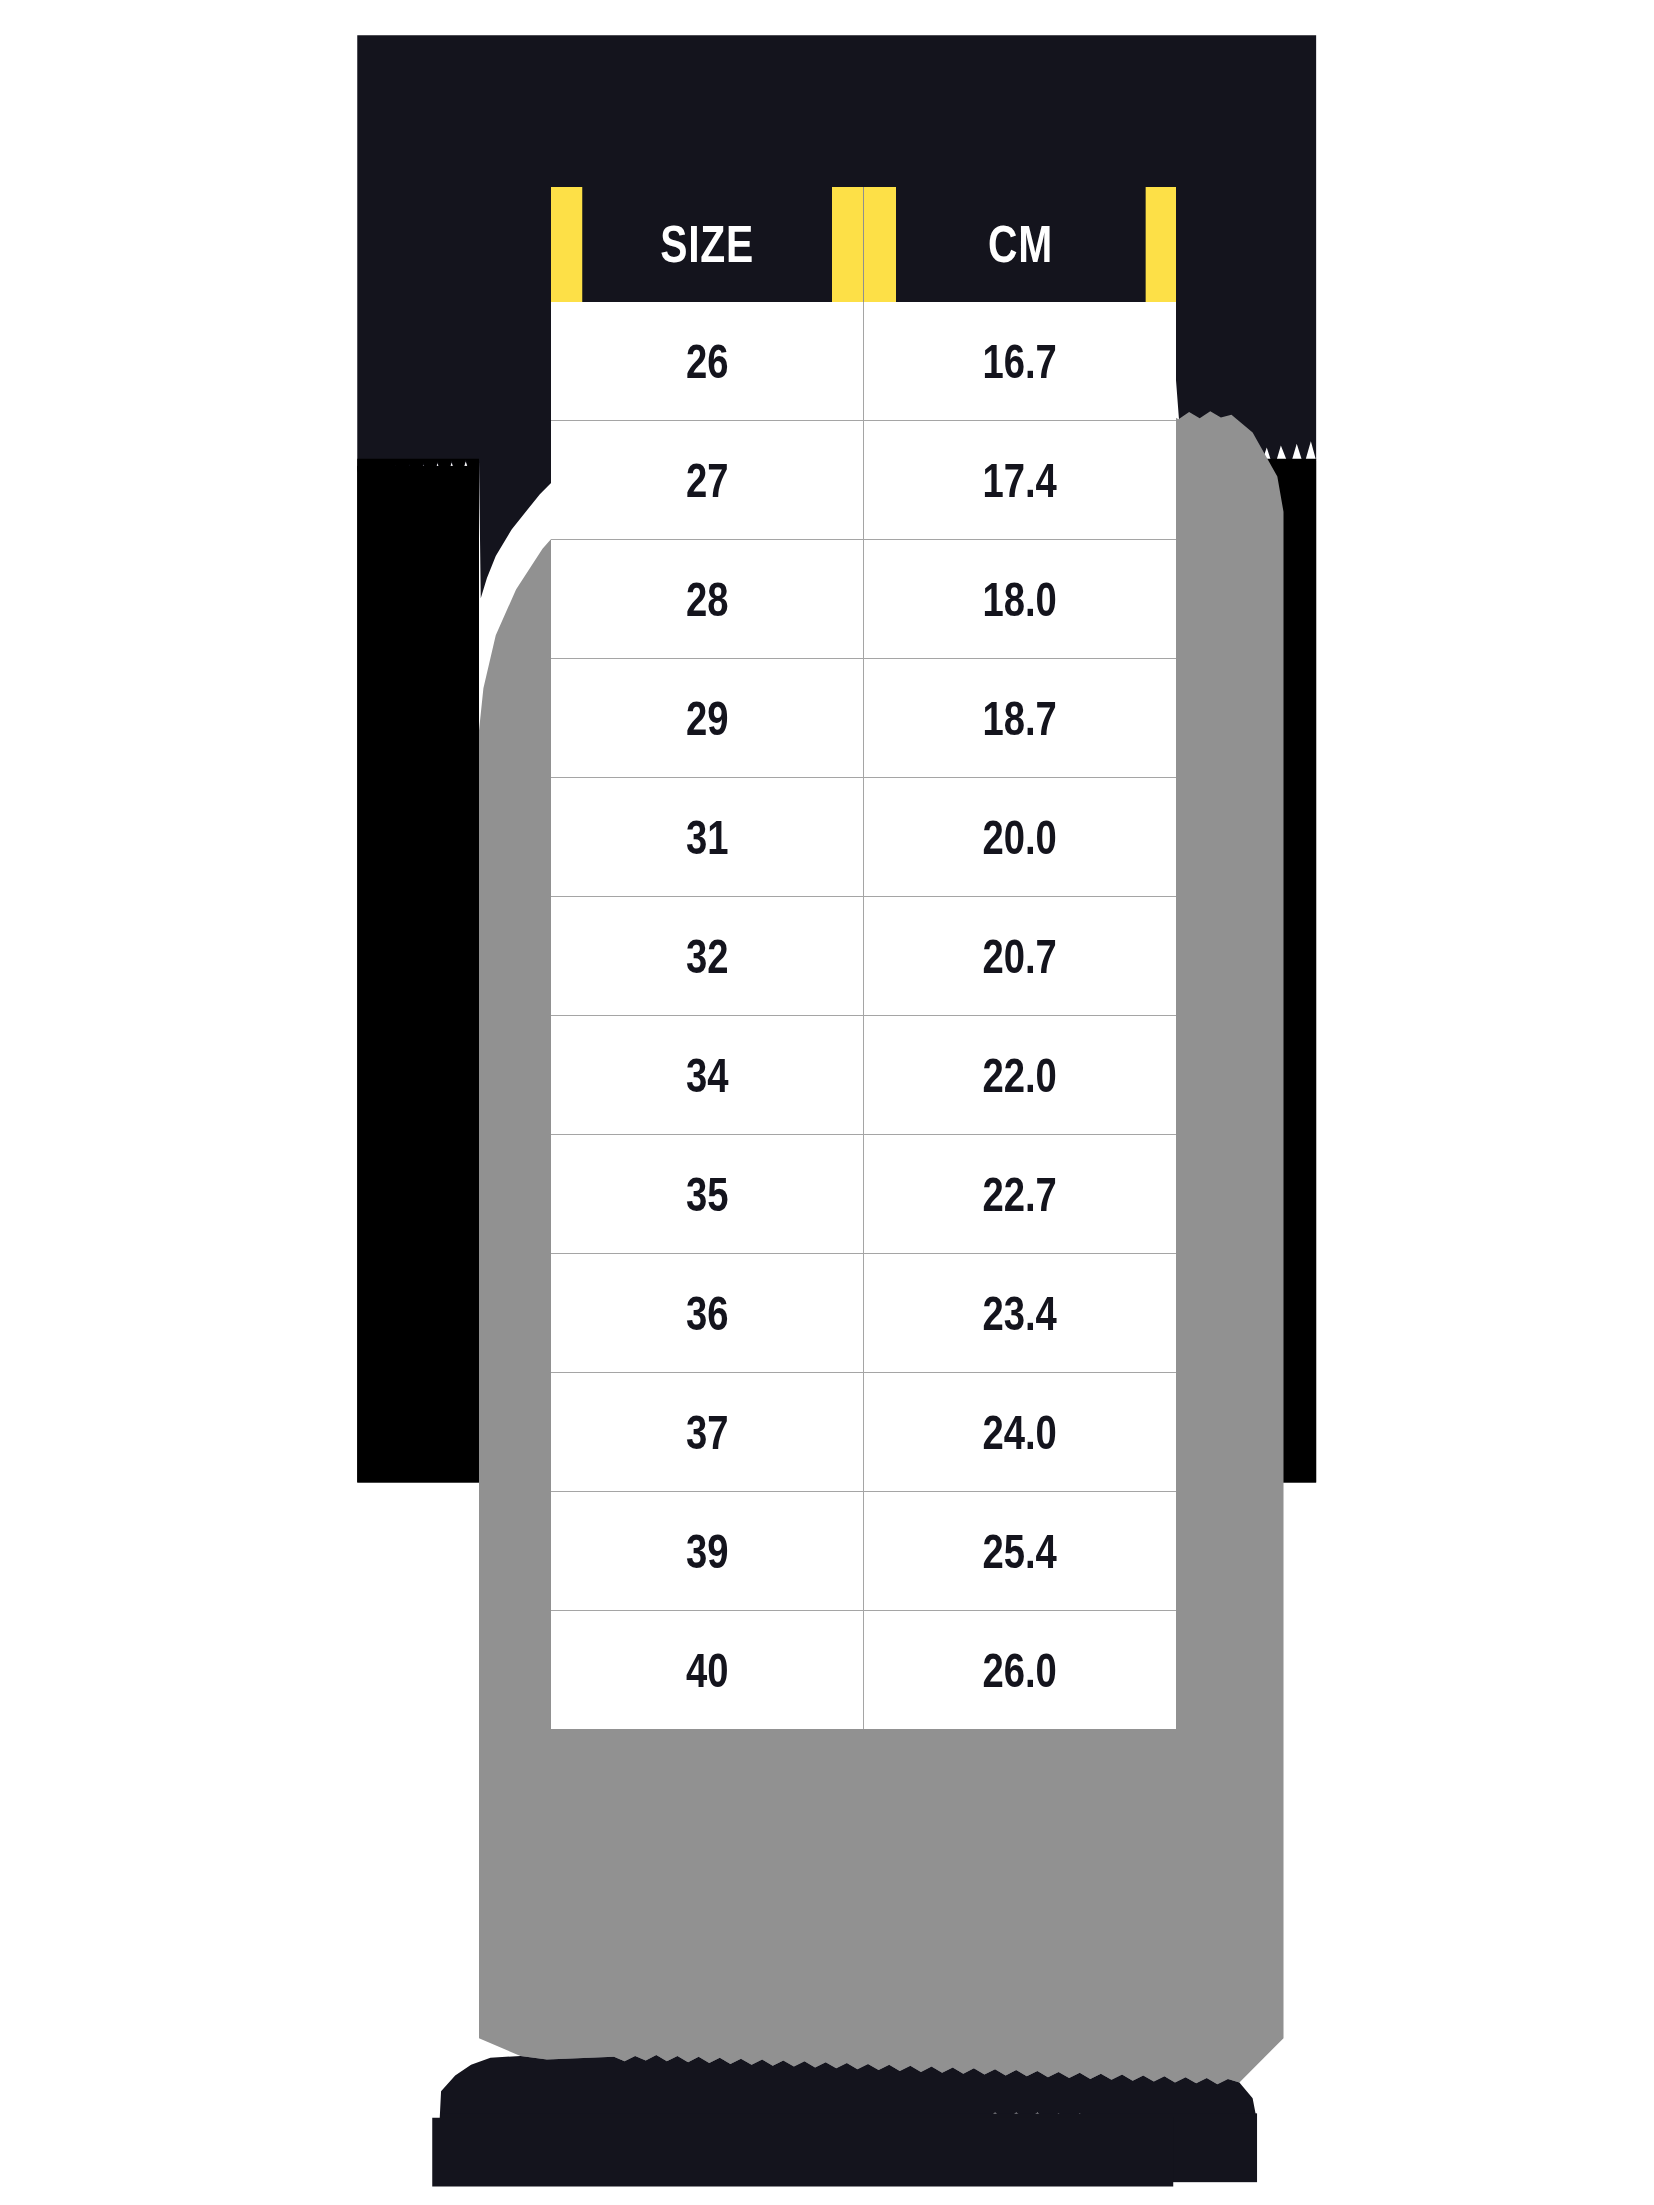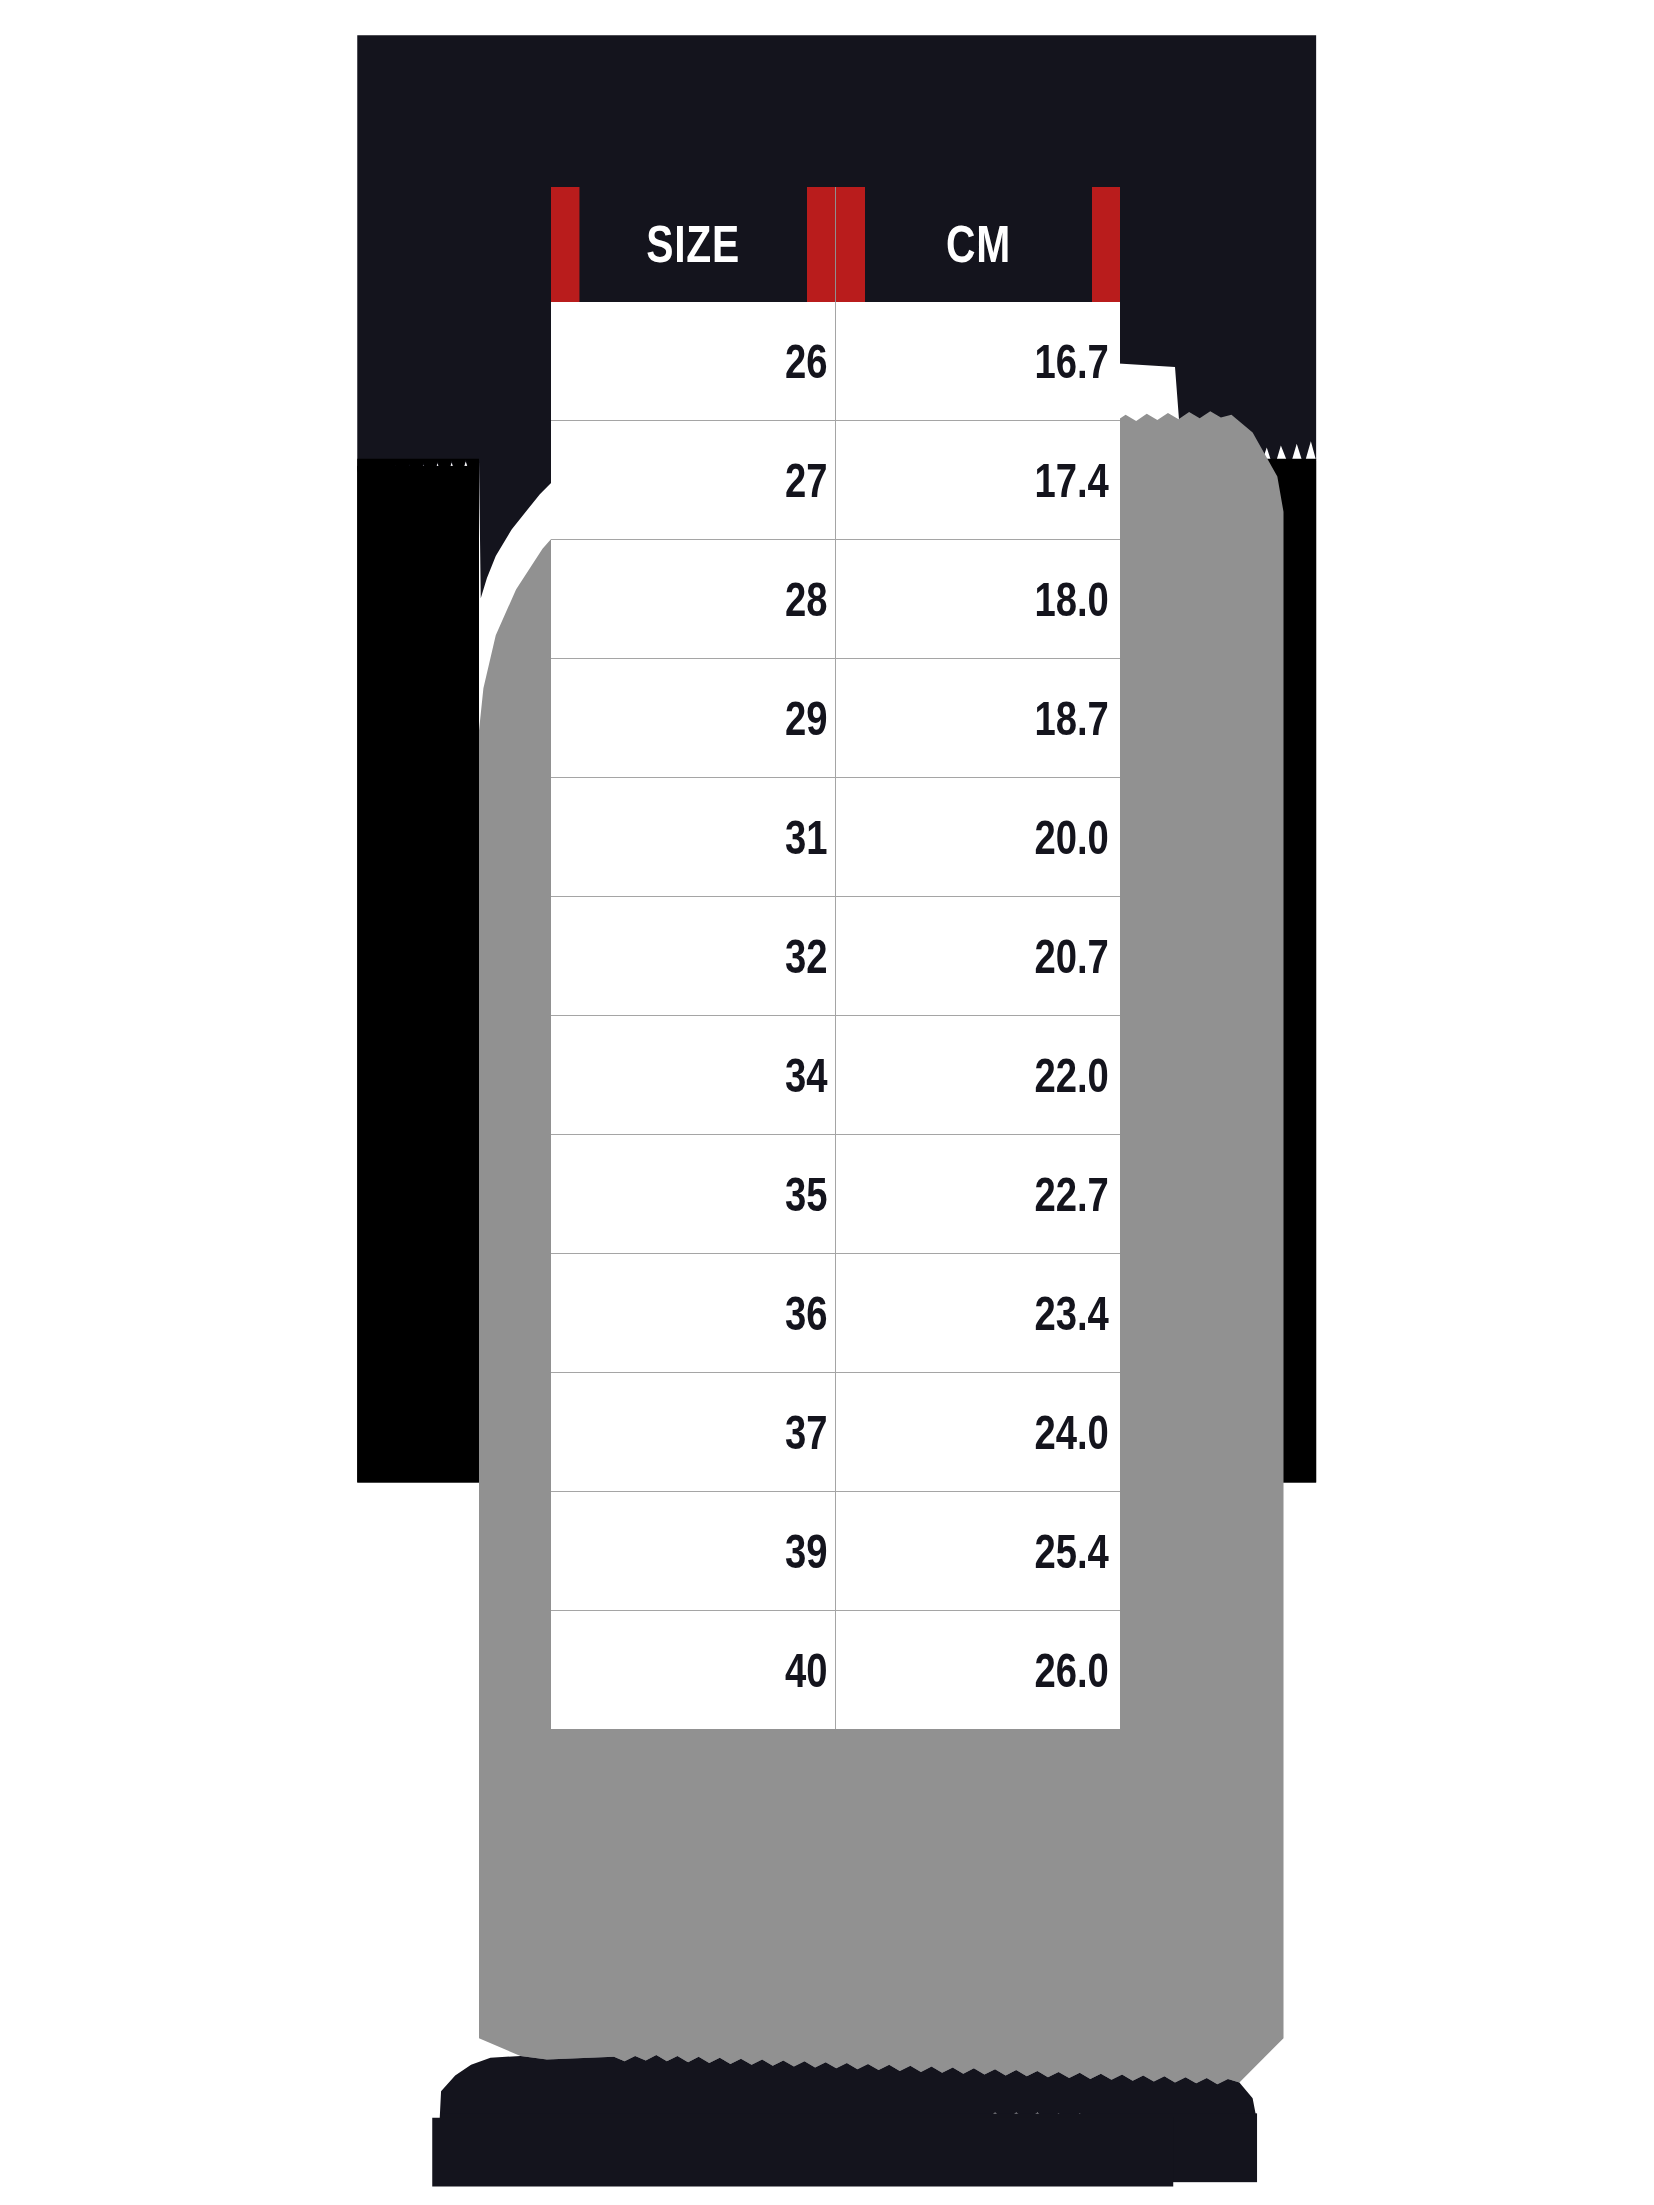--- a/index.html
+++ b/index.html
@@ -40,24 +40,24 @@
   #table-wrap {
     position: absolute;
     left: 551px;
     top: 187px;
     width: 569px;
     height: 1844px;
     z-index: 5;
   }
 
   table.size-table {
-    width: 569px;
+    width: 625px;
     border-collapse: collapse;
     table-layout: fixed;
-    background: #b91c1c;
+    background: #fde047;
   }
 
   table.size-table th {
     background: #14141d;
     color: #ffffff;
     height: 113px;
     font-size: 51px;
     font-weight: 700;
     letter-spacing: 0.9px;
     text-align: center;
@@ -69,21 +69,21 @@
   table.size-table th .hcell {
     display: inline-block;
   }
 
   table.size-table td {
     background: #ffffff;
     color: #14141d;
     height: 116px;
     font-size: 49px;
     font-weight: 700;
-    text-align: right;
+    text-align: center;
     vertical-align: middle;
     border-top: 1.8px solid #a5a5a5;
     border-bottom: 0;
     font-family: "Liberation Sans Narrow", "Liberation Sans", sans-serif;
   }
   table.size-table td .vcell {
     display: inline-block;
     transform: scaleX(0.78);
   }
 

